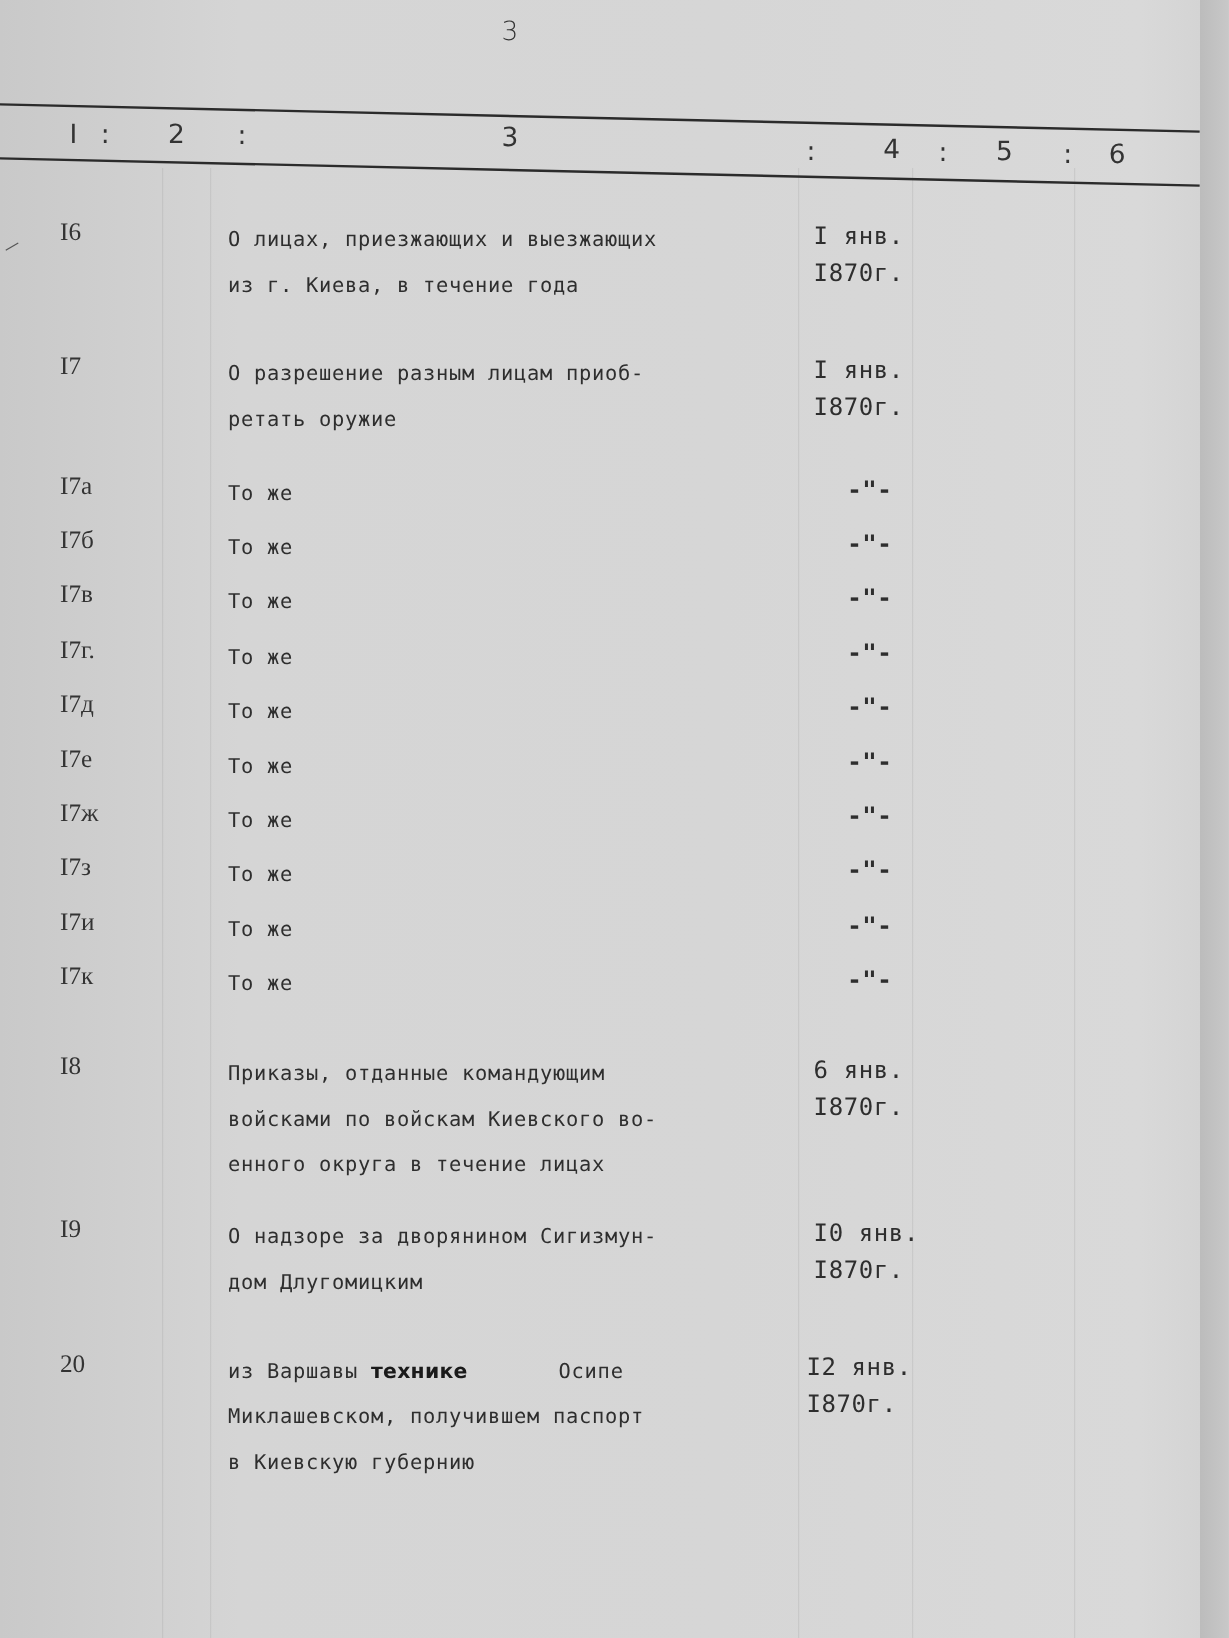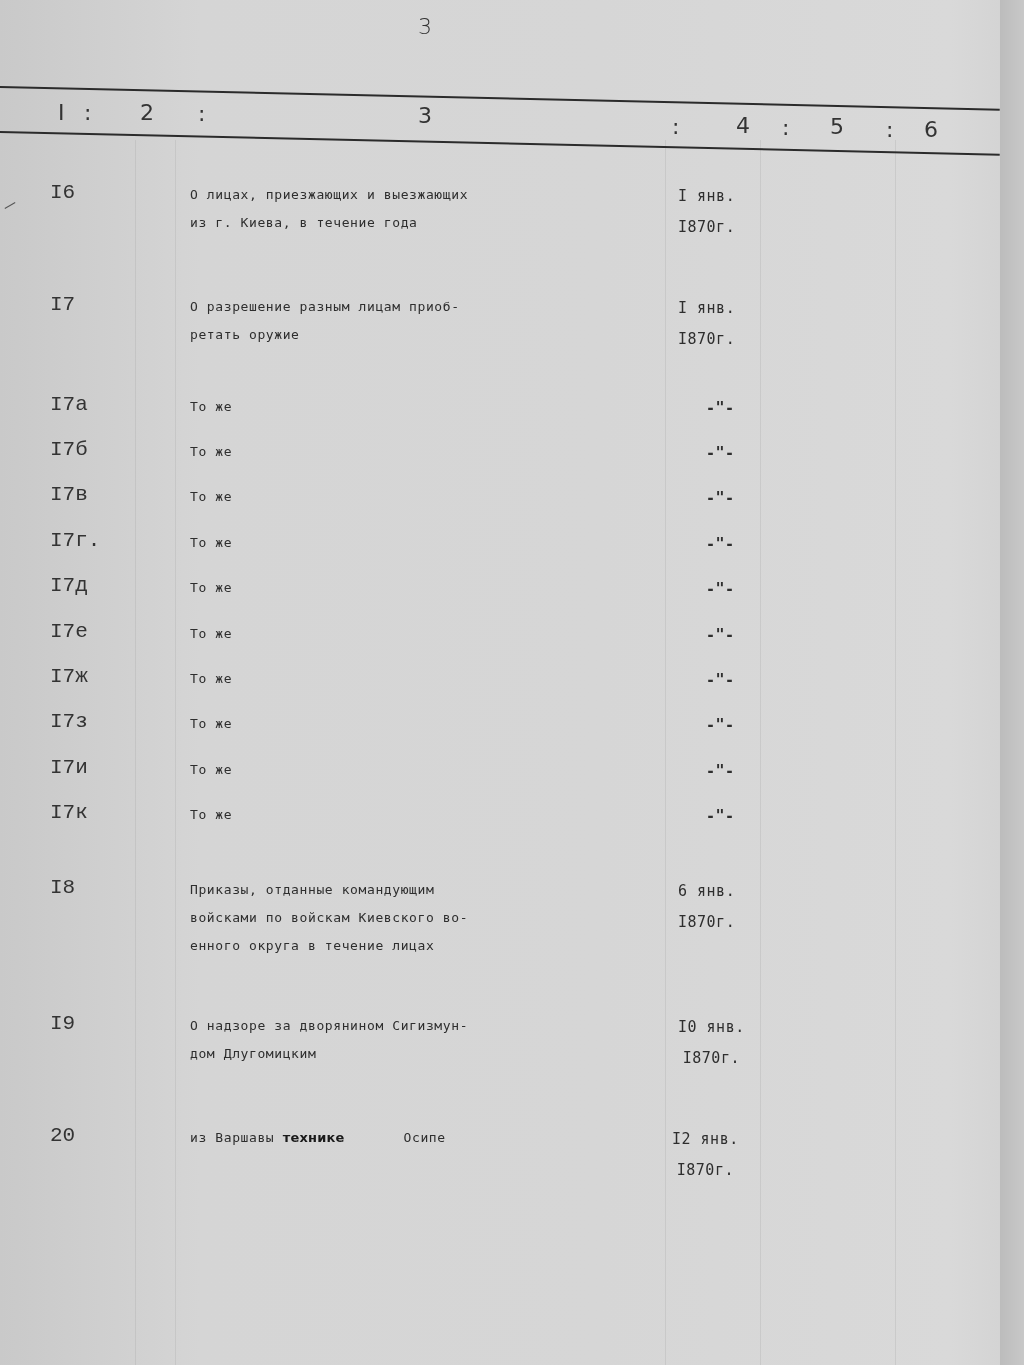--- a/index.html
+++ b/index.html
@@ -59,42 +59,41 @@
     }
     .row {
       position: absolute;
       left: 0;
       width: 1000px;
     }
     .cell-num {
       position: absolute;
       left: 50px;
       font-size: 21px;
-      font-family: Liberation Mono, monospace;
+      font-family: Liberation Serif, serif;
       color: #333;
     }
     .cell-title {
       position: absolute;
       left: 190px;
       width: 470px;
-      font-size: 13px;
-      line-height: 28px;
+      font-size: 17px;
+      line-height: 38px;
       letter-spacing: 0.6px;
       color: #2e2e2e;
       white-space: pre-line;
     }
     .cell-date {
       position: absolute;
       left: 678px;
-      font-size: 15px;
+      font-size: 20px;
       line-height: 30.5px;
       letter-spacing: 0.5px;
       color: #2e2e2e;
       white-space: pre-line;
-      text-align: center;
     }
     .ditto {
       left: 706px;
       font-weight: bold;
     }
     .bold-word {
       font-family: "DejaVu Sans", sans-serif;
       font-weight: bold;
       letter-spacing: 0.2px;
       color: #1a1a1a;
@@ -228,19 +227,21 @@
     <span class="cell-title">О надзоре за дворянином Сигизмун-
 дом Длугомицким</span>
     <span class="cell-date">I0 янв.
 I870г.</span>
   </div>
 
   <div class="row" style="top:1124px">
     <span class="cell-num">20</span>
     <div class="cell-title" style="white-space:normal">
       <div style="white-space:pre"><span>из Варшавы </span><span class="bold-word">технике</span><span>       Осипе</span></div>
+      <div>Миклашевском, получившем паспорт</div>
+      <div>в Киевскую губернию</div>
     </div>
     <span class="cell-date" style="left:672px">I2 янв.
 I870г.</span>
   </div>
 
 </div>
 <div class="page-edge"></div>
 
 </body></html>

